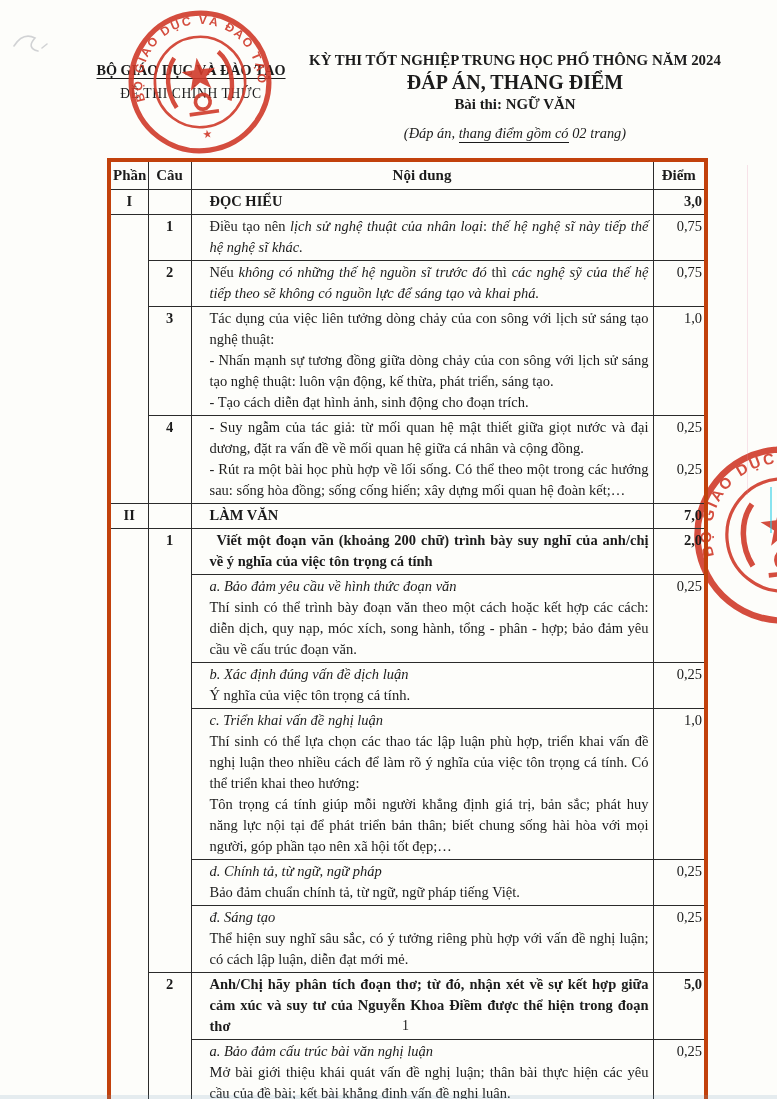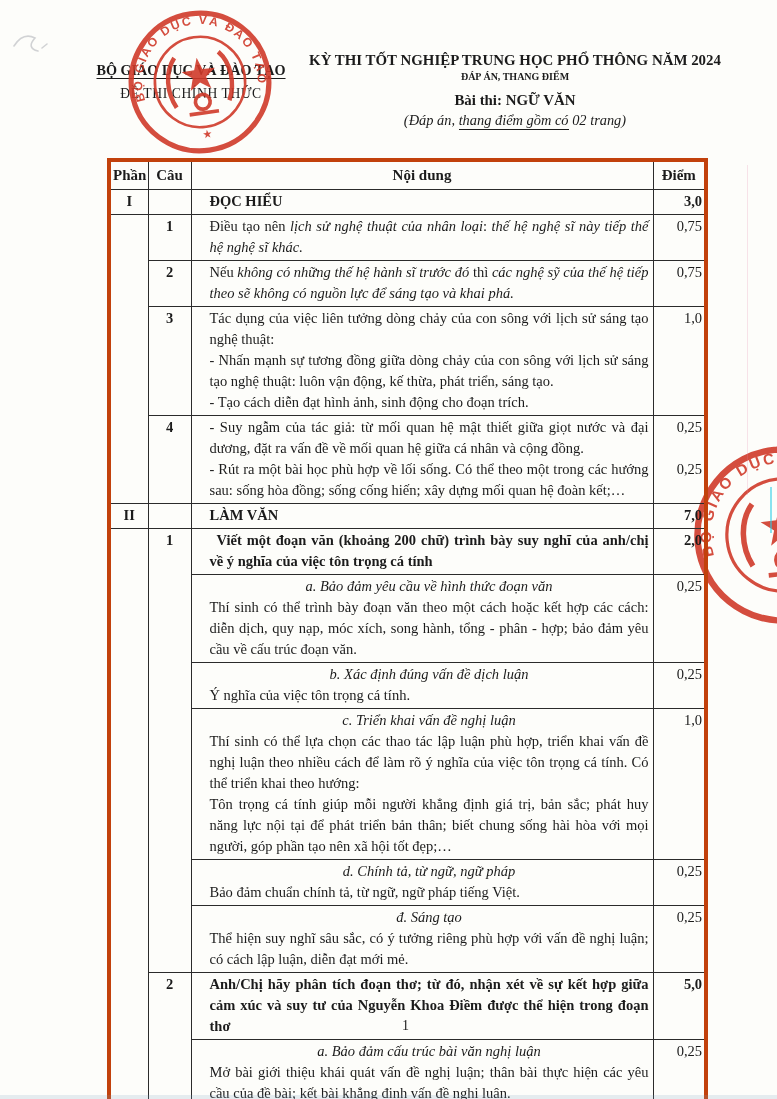--- a/index.html
+++ b/index.html
@@ -8,40 +8,40 @@
     background:#fdfdfa; overflow:hidden;
     font-family:"Liberation Serif","DejaVu Serif",serif;
     color:#1b1b1b;
   }
   
   .hdr-left { position:absolute; left:85px; top:62px; width:212px; text-align:center; }
   .hdr-left .l1 { font-weight:bold; font-size:14.2px; text-decoration:underline; text-underline-offset:3px; white-space:nowrap; }
   .hdr-left .l2 { font-size:13.6px; margin-top:7px; letter-spacing:.6px; white-space:nowrap; }
   .hdr-right { position:absolute; left:308px; top:52px; width:414px; text-align:center; }
   .hdr-right .l1 { font-weight:bold; font-size:14.9px; white-space:nowrap; }
-  .hdr-right .l2 { font-weight:bold; font-size:10px; margin-top:2px; }
-  .hdr-right .l3 { font-weight:bold; font-size:14.9px; margin-top:10px; }
-  .hdr-right .l4 { font-style:italic; font-size:14.4px; margin-top:3px; }
+  .hdr-right .l2 { font-weight:bold; font-size:20px; margin-top:2px; }
+  .hdr-right .l3 { font-weight:bold; font-size:14.9px; margin-top:2px; }
+  .hdr-right .l4 { font-style:italic; font-size:14.4px; margin-top:12px; }
   .u { border-bottom:1px solid #1b1b1b; padding-bottom:1px; }
   
   table.rubric {
     position:absolute; left:107px; top:158px; width:597px;
     border-collapse:collapse; table-layout:fixed;
     font-size:14.5px; line-height:21px;
   }
   .rubric td, .rubric th { border:1px solid #2b2b2b; vertical-align:top; padding:1px 4px 2px 18px; }
   .rubric { border:4px solid #c2410c; }
   .rubric th { text-align:center; font-size:15px; padding:3px 2px; }
   .c-phan { width:39px; } .c-cau { width:43px; } .c-nd { width:462px; } .c-diem { width:53px; }
   td.num { text-align:center; font-weight:bold; padding:1px 2px; }
   td.pts { text-align:right; padding:1px 2px; }
   .bold { font-weight:bold; }
   .it { font-style:italic; }
   .rubric p { margin:0; text-align:justify; }
-  p.head-line { text-align:center; }
+  p.head-line { text-align:left; }
   p.ind { text-indent:7px; }
   .pb { height:42px; } 
   
   .page-num { position:absolute; left:107px; top:1018px; width:597px; text-align:center; font-size:14px; }
   
   .stamp { position:absolute; opacity:.9; }
   .stamp-1 { left:126px; top:8px; width:148px; height:148px; transform:rotate(-8deg); }
   .stamp-2 { left:691px; top:443px; width:184px; height:184px; transform:rotate(-6deg); }
   
   .pencil-mark { position:absolute; left:8px; top:24px; opacity:.38; }
@@ -135,21 +135,21 @@
       <td class="num">1</td>
       <td>
         <p><span>Điều tạo nên </span><span class="it">lịch sử nghệ thuật của nhân loại</span><span>: </span><span class="it">thế hệ nghệ sĩ này tiếp thế hệ nghệ sĩ khác.</span></p>
       </td>
       <td class="pts">0,75</td>
     </tr>
 
     <tr>
       <td class="num">2</td>
       <td>
-        <p><span>Nếu </span><span class="it">không có những thế hệ hành sĩ trước đó </span><span>thì </span><span class="it">các nghệ sỹ của thế hệ tiếp theo sẽ không có nguồn lực để sáng tạo và khai phá.</span></p>
+        <p><span>Nếu </span><span class="it">không có những thế hệ nguồn sĩ trước đó </span><span>thì </span><span class="it">các nghệ sỹ của thế hệ tiếp theo sẽ không có nguồn lực để sáng tạo và khai phá.</span></p>
       </td>
       <td class="pts">0,75</td>
     </tr>
 
     <tr>
       <td class="num">3</td>
       <td>
         <p>Tác dụng của việc liên tưởng dòng chảy của con sông với lịch sử sáng tạo nghệ thuật:</p>
         <p>- Nhấn mạnh sự tương đồng giữa dòng chảy của con sông với lịch sử sáng tạo nghệ thuật: luôn vận động, kế thừa, phát triển, sáng tạo.</p>
         <p>- Tạo cách diễn đạt hình ảnh, sinh động cho đoạn trích.</p>

